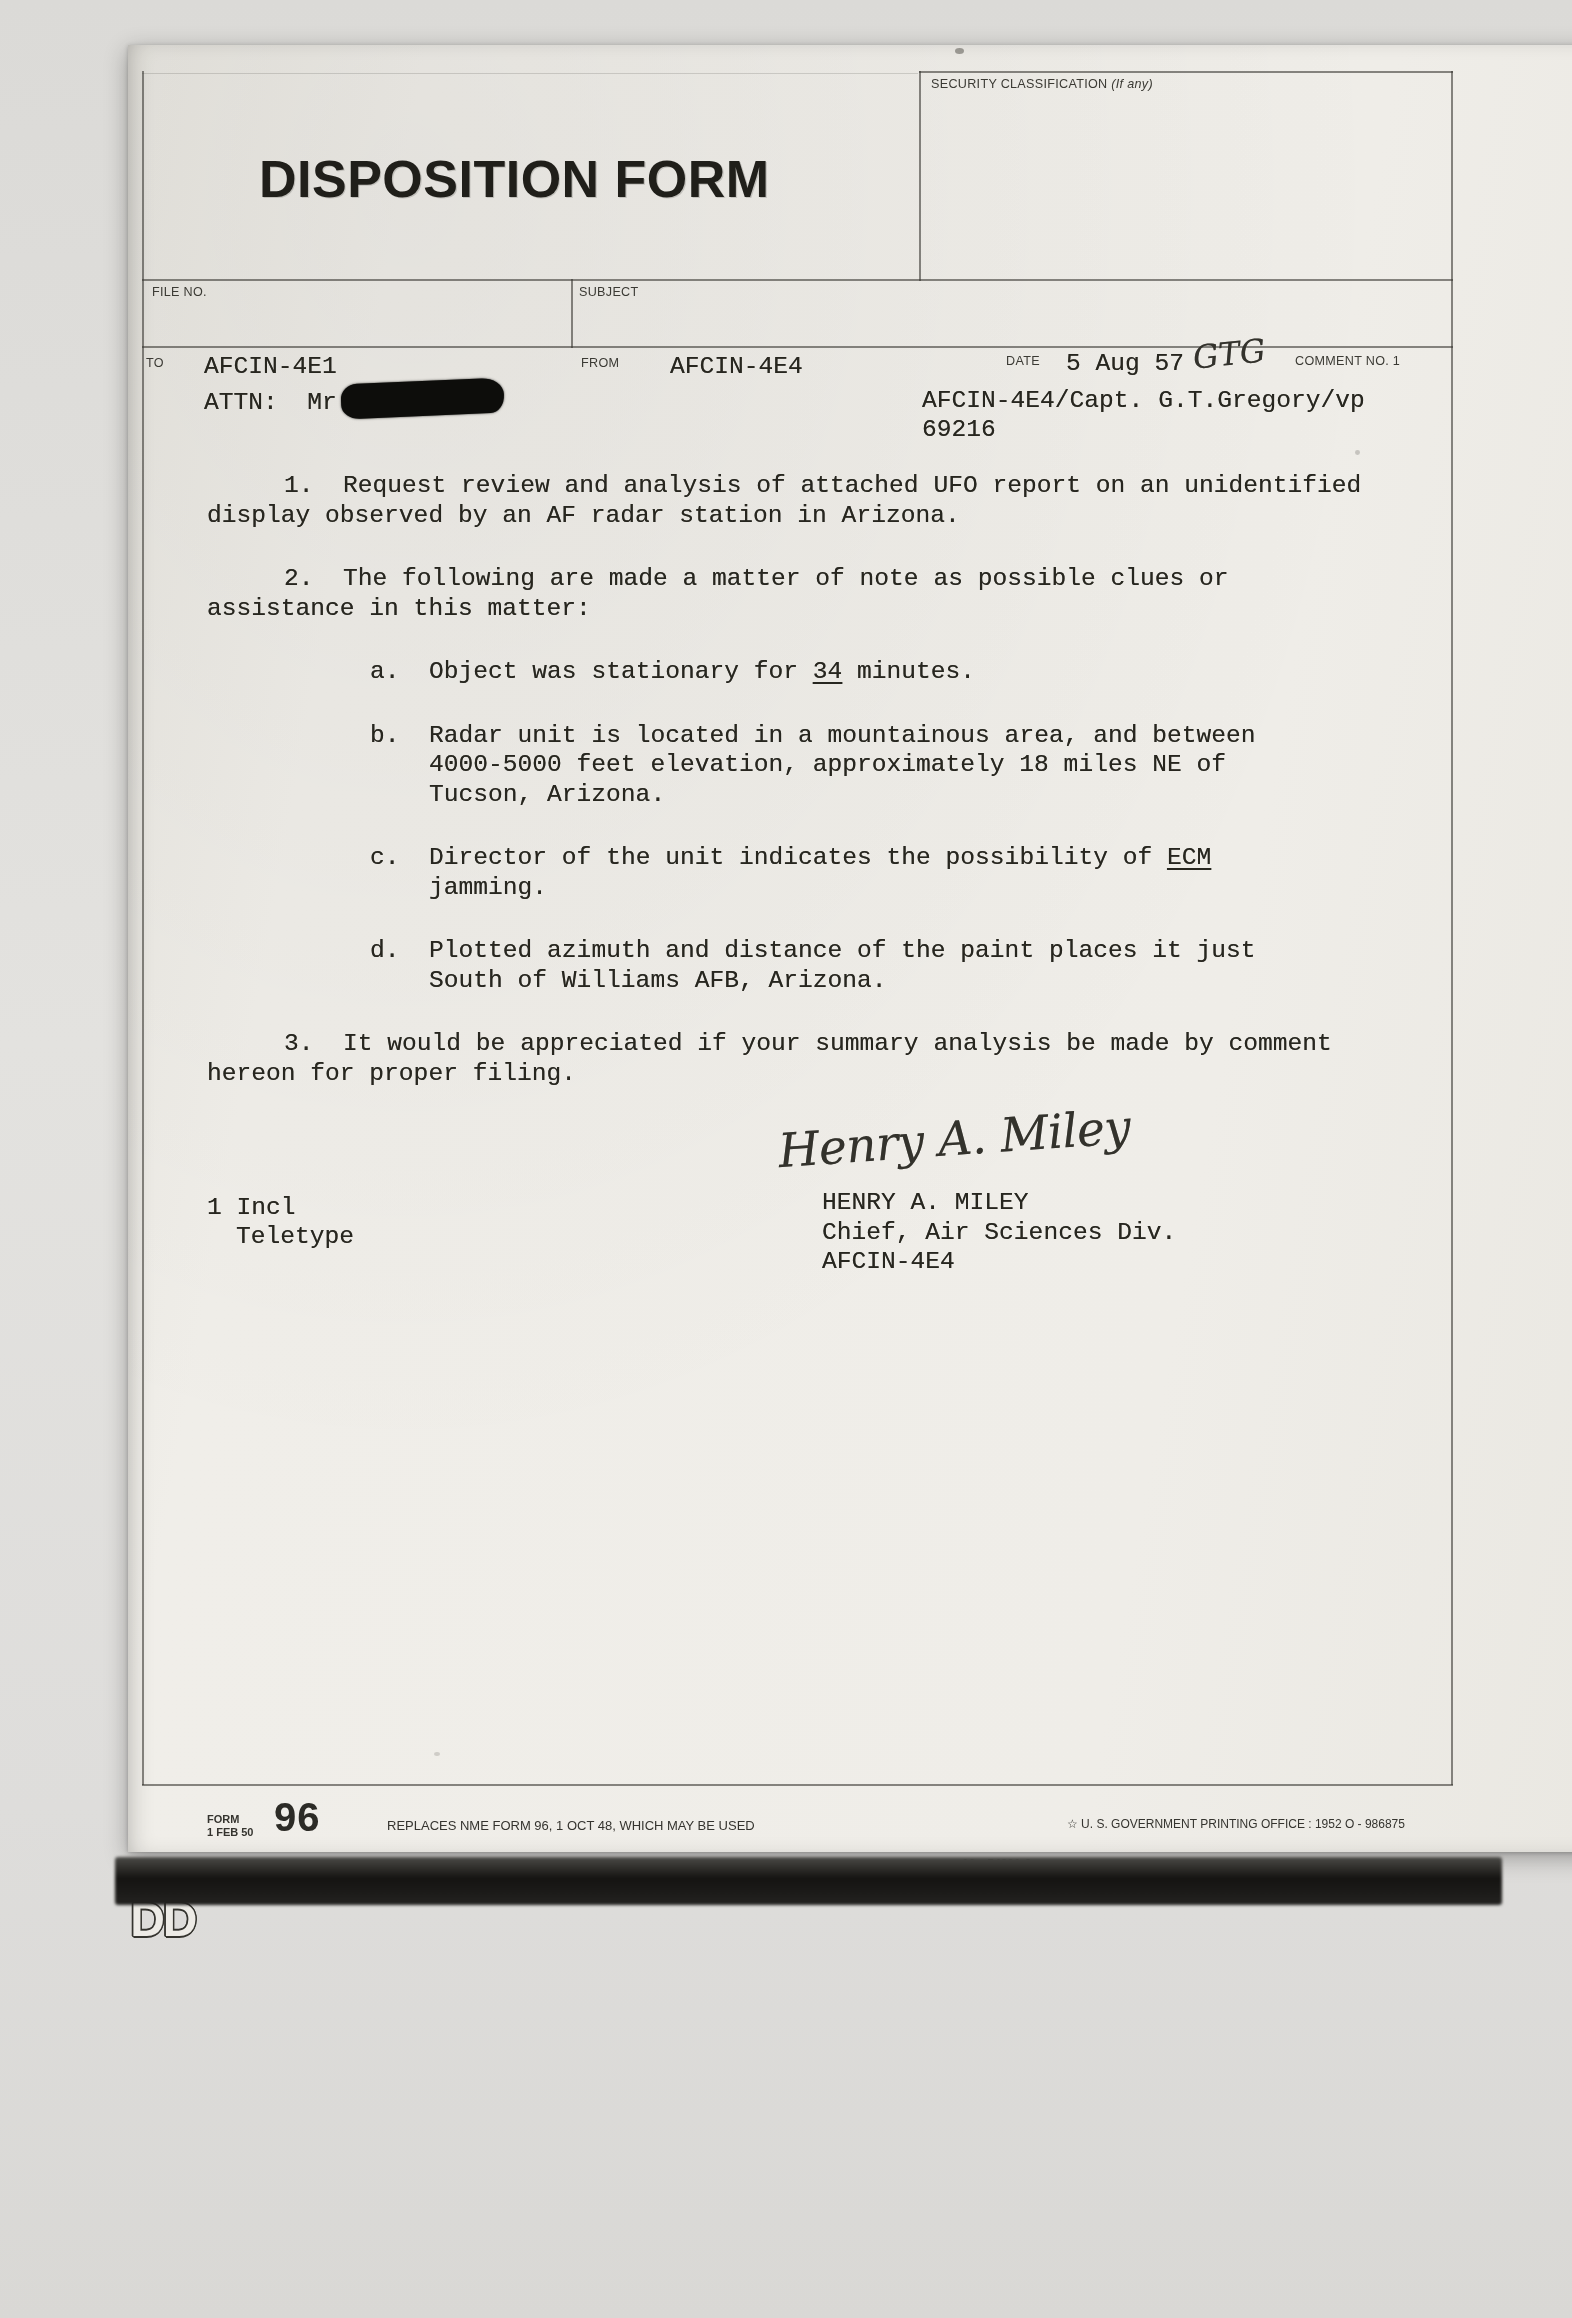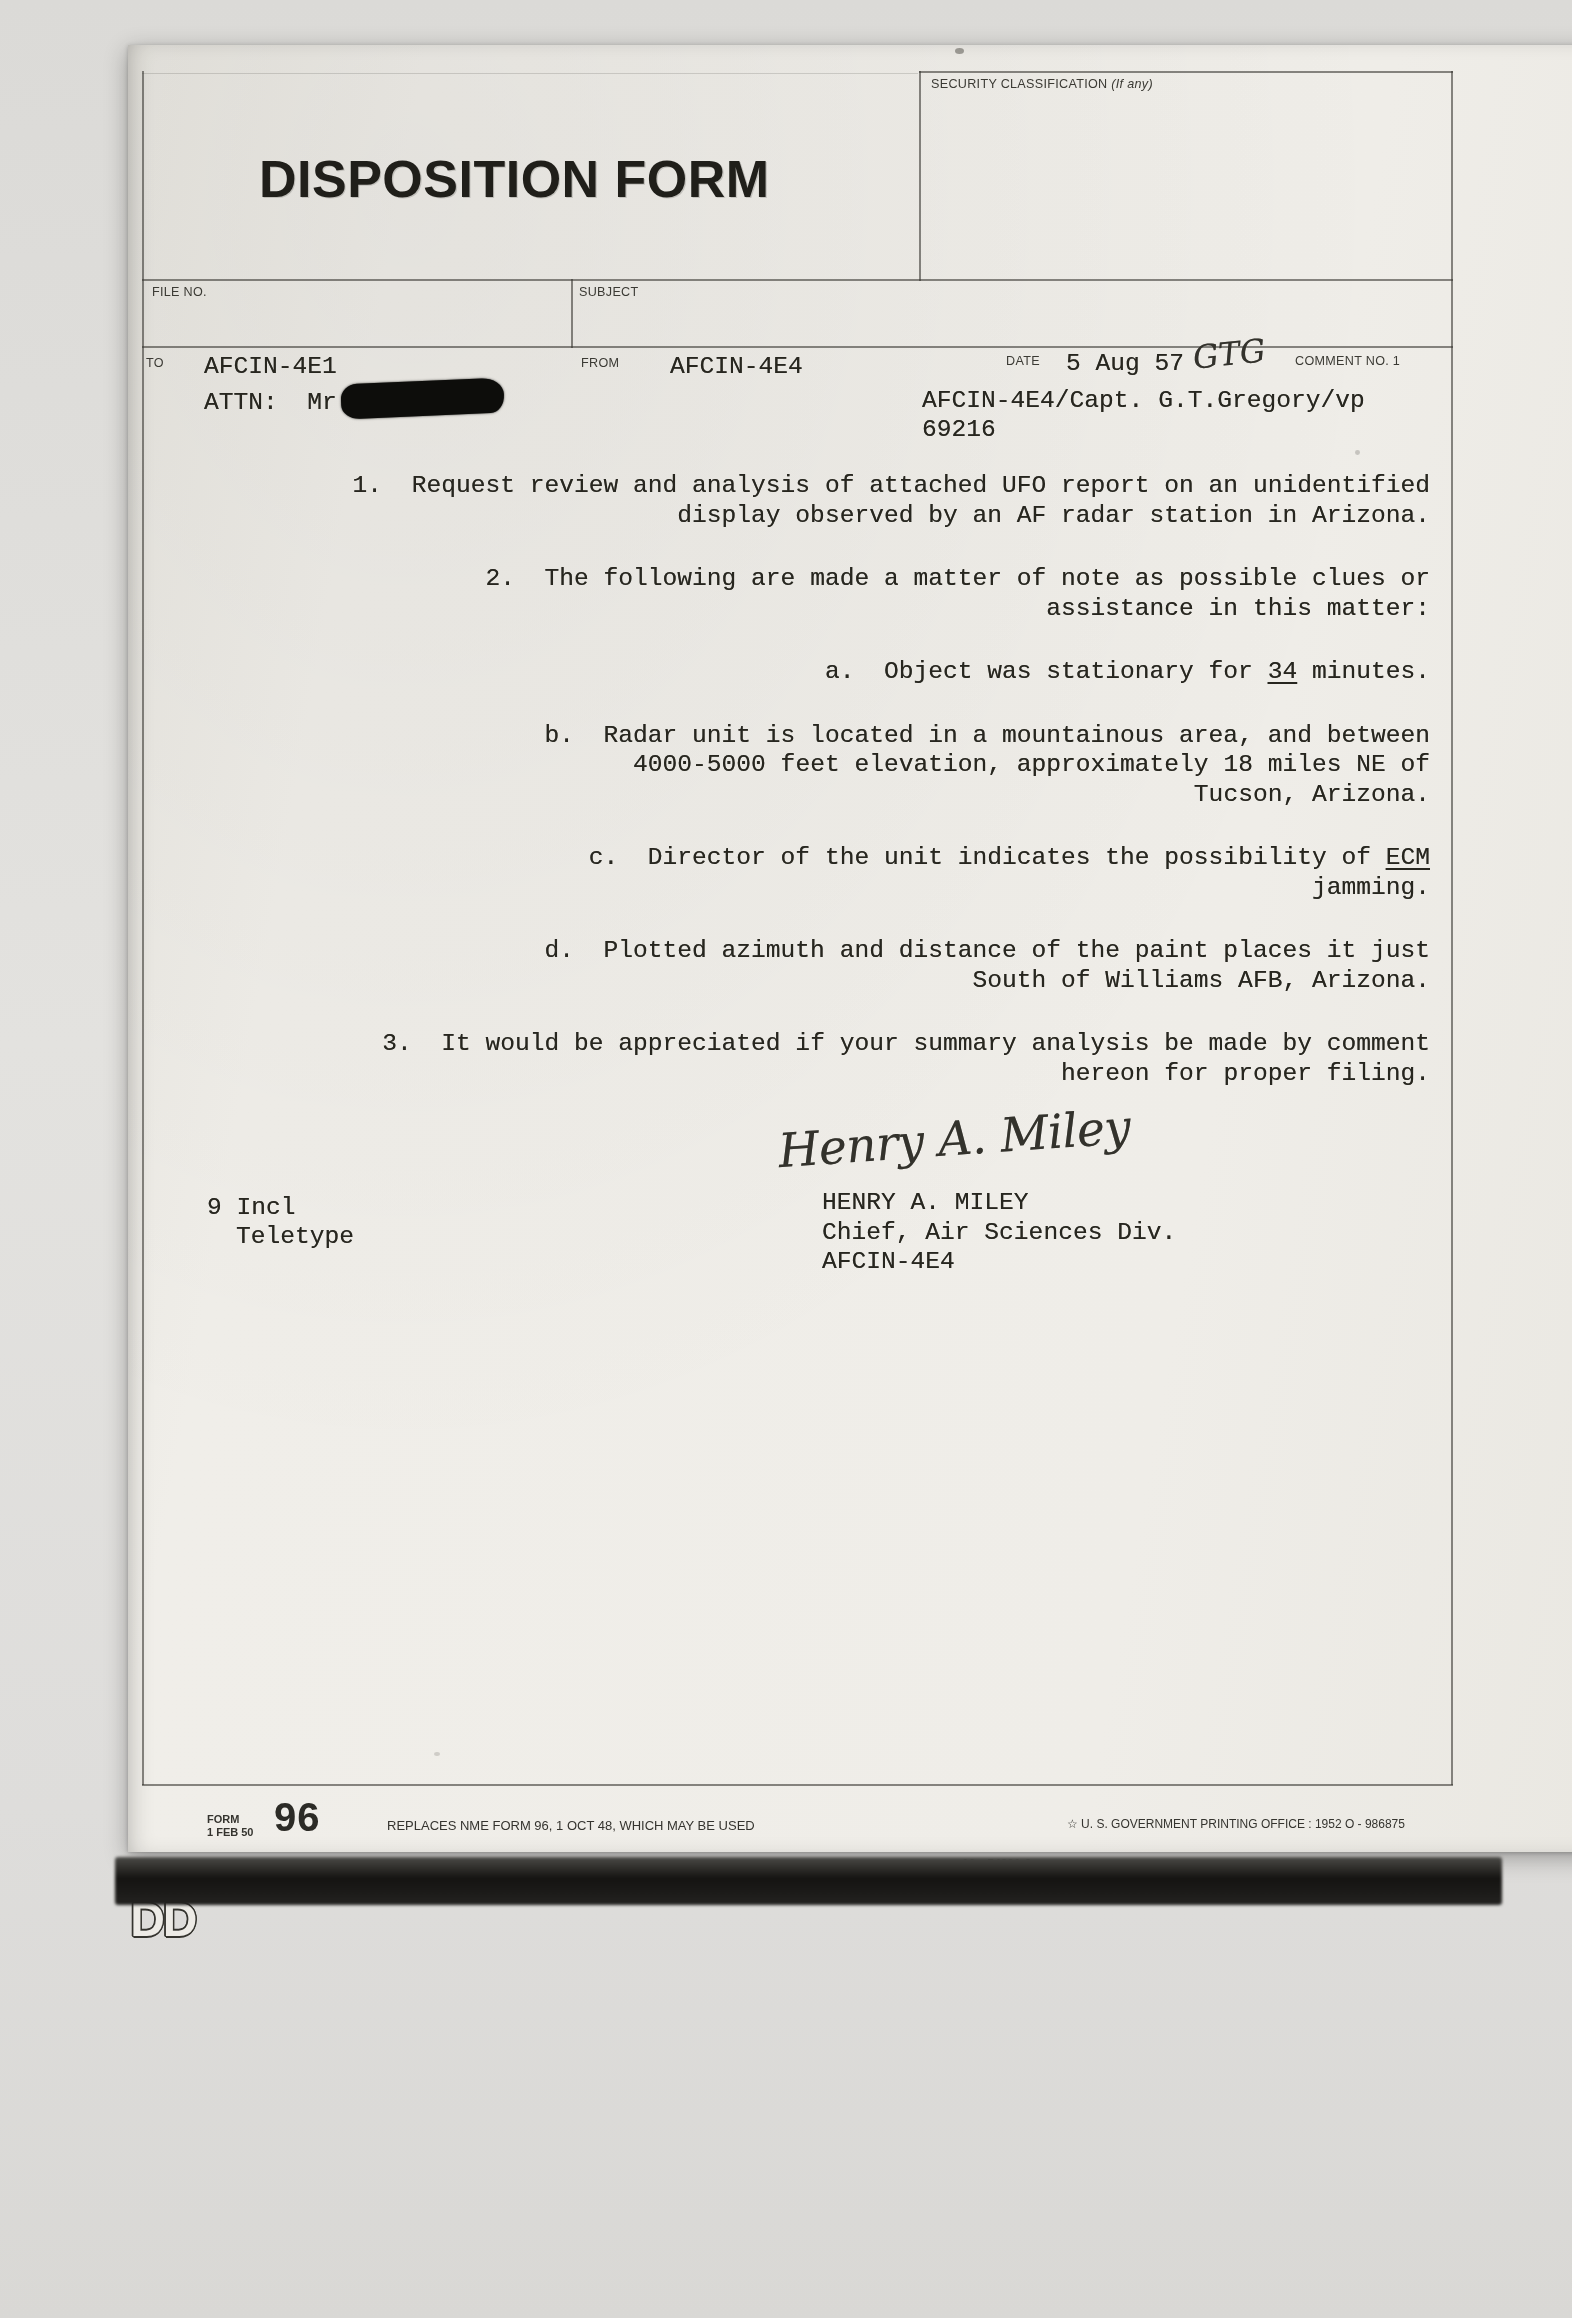--- a/index.html
+++ b/index.html
@@ -25,21 +25,20 @@
   }
   .title {
     position: absolute; left: 131px; top: 104px; margin: 0;
     font-size: 52px; font-weight: 700; letter-spacing: 0.5px; color: #201f1a;
     text-shadow: 1.1px 1.1px 0 rgba(32,31,26,0.18); white-space: pre;
   }
   .body-text {
     position: absolute; left: 79px; top: 426px; width: 1223px;
     font-family: "Liberation Mono", monospace; font-size: 24.6px; color: #27261f;
     text-shadow: 0 0 0.5px rgba(39,38,31,0.6);
-    text-align: right;
   }
   .para { margin: 0 0 34px; line-height: 29.5px; white-space: pre-wrap; }
   .p-num { text-indent: 77px; }
   .p-sub { padding-left: 222px; text-indent: -59px; }
   .u { text-decoration: underline; text-underline-offset: 4.4px; text-decoration-thickness: 1.6px; }
   .script {
     position: absolute; font-family: "DejaVu Serif", serif; font-style: italic;
     color: #33322c; white-space: pre; text-shadow: 0 0 0.5px rgba(51,50,44,0.5);
   }
   .redact {
@@ -106,21 +105,21 @@
     <div class="body-text">
       <p class="para p-num"><span>1.  Request review and analysis of attached UFO report on an unidentified</span><br><span>display observed by an AF radar station in Arizona.</span></p>
       <p class="para p-num"><span>2.  The following are made a matter of note as possible clues or</span><br><span>assistance in this matter:</span></p>
       <p class="para p-sub"><span>a.  Object was stationary for </span><span class="u">34</span><span> minutes.</span></p>
       <p class="para p-sub"><span>b.  Radar unit is located in a mountainous area, and between</span><br><span>4000-5000 feet elevation, approximately 18 miles NE of</span><br><span>Tucson, Arizona.</span></p>
       <p class="para p-sub"><span>c.  Director of the unit indicates the possibility of </span><span class="u">ECM</span><br><span>jamming.</span></p>
       <p class="para p-sub"><span>d.  Plotted azimuth and distance of the paint places it just</span><br><span>South of Williams AFB, Arizona.</span></p>
       <p class="para p-num"><span>3.  It would be appreciated if your summary analysis be made by comment</span><br><span>hereon for proper filing.</span></p>
     </div>
 
-    <div class="mono" style="left:79px; top:1148px;">9 Incl</div>
+    <div class="mono" style="left:79px; top:1148px;">1 Incl</div>
     <div class="mono" style="left:108px; top:1177px;">Teletype</div>
     <div class="script" style="left:650px; top:1066px; font-size:47px; letter-spacing:-0.5px; transform:rotate(-4deg);">Henry A. Miley</div>
     <div class="mono" style="left:694px; top:1143px;">HENRY A. MILEY</div>
     <div class="mono" style="left:694px; top:1173px;">Chief, Air Sciences Div.</div>
     <div class="mono" style="left:694px; top:1202px;">AFCIN-4E4</div>
 
     <div class="dd">DD</div>
     <div class="form-stack"><span>FORM</span><br><span>1 FEB 50</span></div>
     <div class="n96">96</div>
     <div class="f-small" style="left:259px; top:1773px;">REPLACES NME FORM 96, 1 OCT 48, WHICH MAY BE USED</div>

